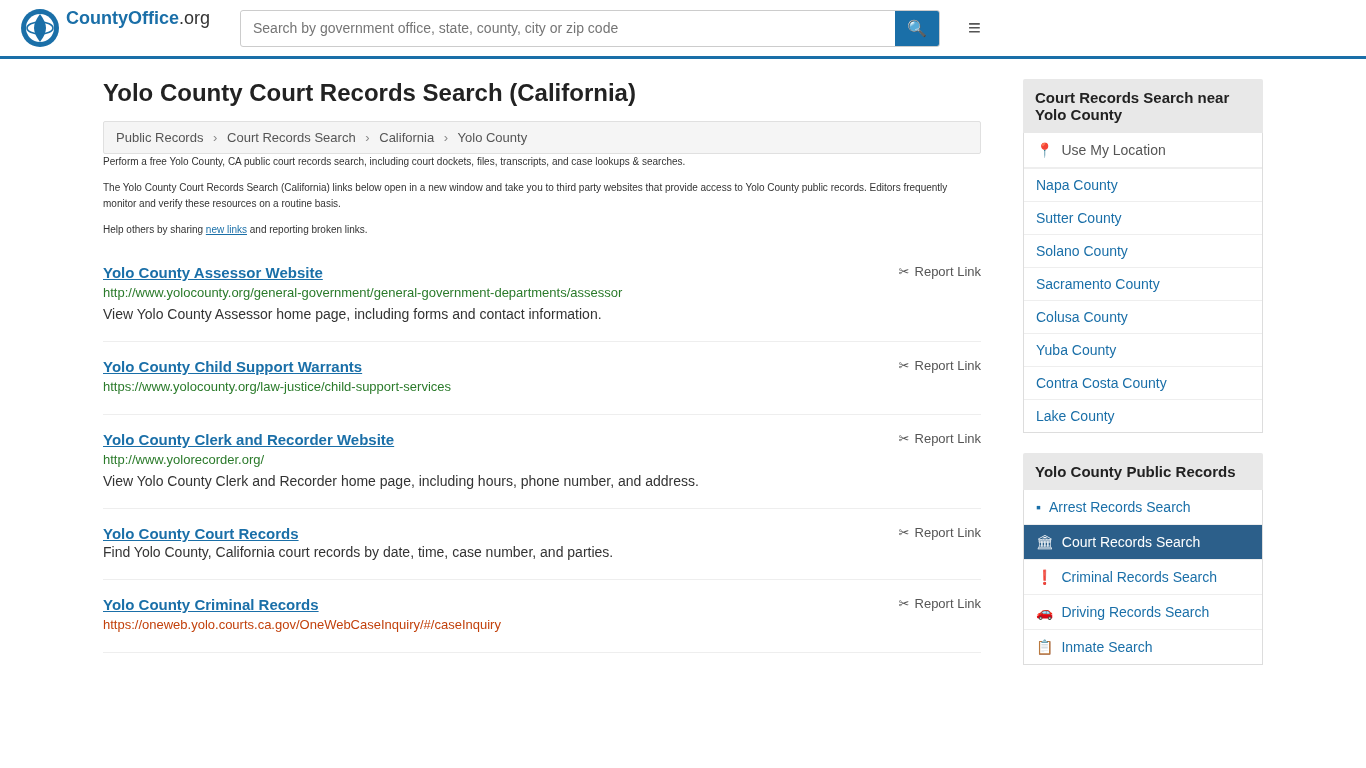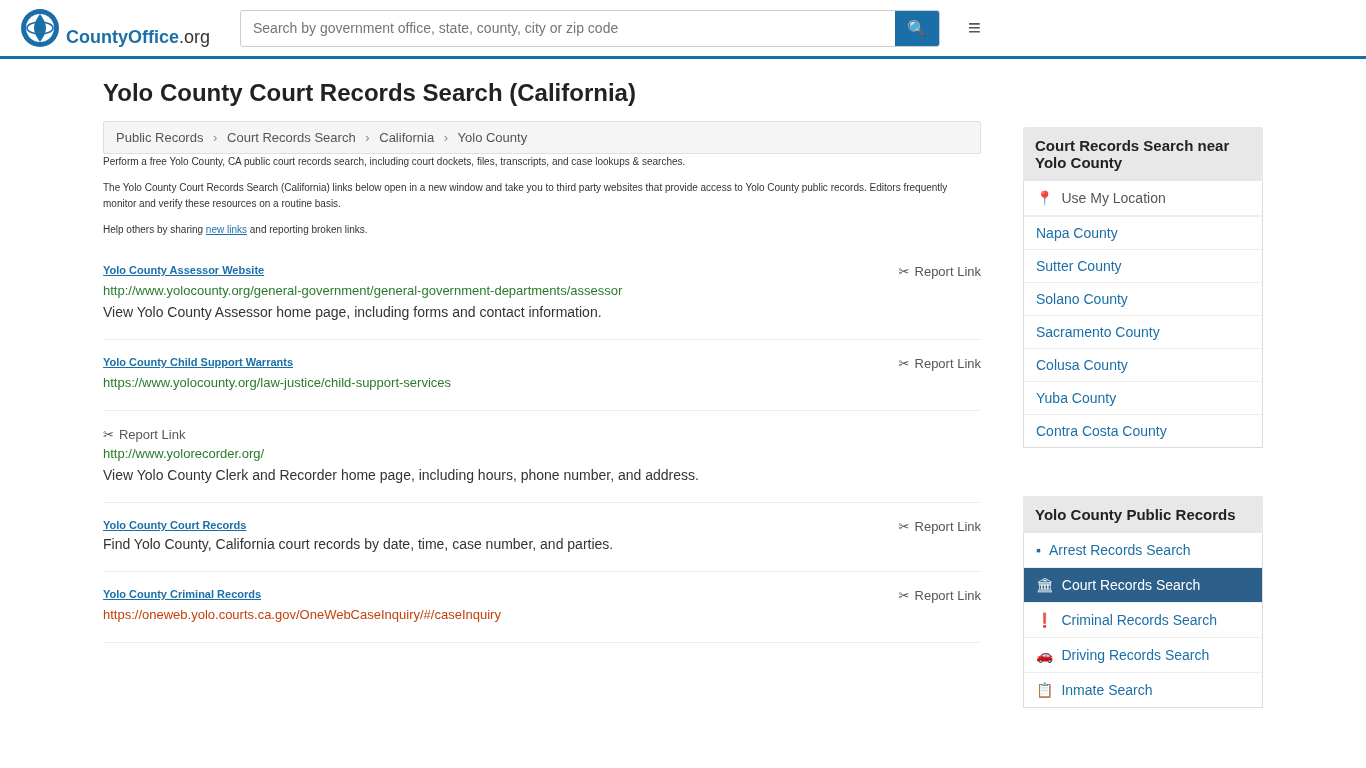--- a/index.html
+++ b/index.html
@@ -9,21 +9,21 @@
     .header {
       background: #fff;
       border-bottom: 3px solid #1a6fa8;
       padding: 8px 20px;
       display: flex;
       align-items: center;
       gap: 20px;
     }
     .logo-area {
       display: flex;
-      align-items: flex-end;
+      align-items: flex-start;
       gap: 6px;
       min-width: 200px;
     }
     .logo-icon {
       width: 40px;
       height: 40px;
     }
     .search-bar {
       flex: 1;
       display: flex;
@@ -106,21 +106,21 @@
     .result-item {
       border-bottom: 1px solid #eee;
       padding: 16px 0;
     }
     .result-header {
       display: flex;
       justify-content: space-between;
       align-items: flex-start;
     }
     .result-title {
-      font-size: 11px;
+      font-size: 15px;
       font-weight: bold;
       color: #1a6fa8;
       text-decoration: underline;
       cursor: pointer;
     }
     .report-link {
       display: flex;
       align-items: center;
       gap: 5px;
       font-size: 13px;
@@ -148,21 +148,20 @@
     .sidebar-section {
       margin-bottom: 20px;
     }
     .sidebar-header {
       background: #e8e8e8;
       padding: 10px 12px;
       font-size: 15px;
       font-weight: bold;
       color: #222;
       border-radius: 2px 2px 0 0;
-      margin-top: 48px;
     }
     .sidebar-list {
       list-style: none;
       border: 1px solid #ddd;
       border-top: none;
     }
     .sidebar-list li {
       border-bottom: 1px solid #eee;
     }
     .sidebar-list li:last-child { border-bottom: none; }
@@ -267,20 +266,21 @@
       <span class="result-title">Yolo County Child Support Warrants</span>
       <div class="report-link">
         <span>✂</span>
         <span>Report Link</span>
       </div>
     </div>
     <div class="result-url green">https://www.yolocounty.org/law-justice/child-support-services</div>
   </div>
         <div class="result-item">
     <div class="result-header">
+      <span class="result-title">Yolo County Clerk and Recorder Website</span>
       <div class="report-link">
         <span>✂</span>
         <span>Report Link</span>
       </div>
     </div>
     <div class="result-url green">http://www.yolorecorder.org/</div>
     <div class="result-desc">View Yolo County Clerk and Recorder home page, including hours, phone number, and address.</div>
   </div>
         <div class="result-item">
     <div class="result-header">
@@ -333,20 +333,23 @@
             </li>
             <li>
               <a href="#">Colusa County</a>
             </li>
             <li>
               <a href="#">Yuba County</a>
             </li>
             <li>
               <a href="#">Contra Costa County</a>
             </li>
+            <li>
+              <a href="#">Lake County</a>
+            </li>
           </div>
       </ul>
     </div>
 
     <div class="sidebar-section">
       <div class="sidebar-header">Yolo County Public Records</div>
       <ul class="sidebar-list" id="public-records-list">
           <li>
             <a href="#">
     <span>▪</span>

